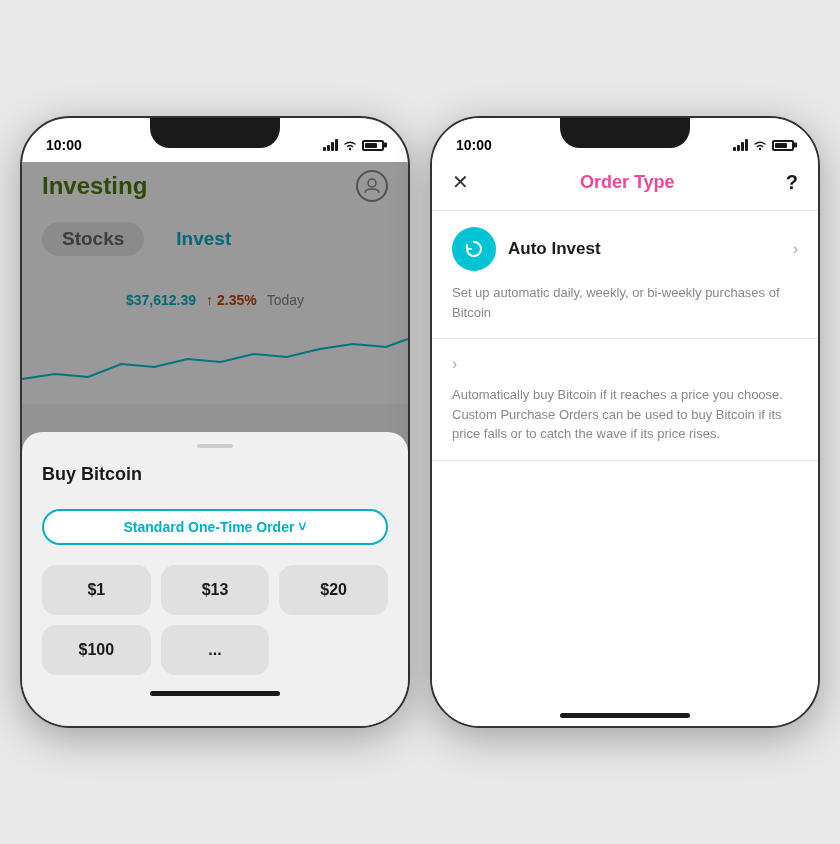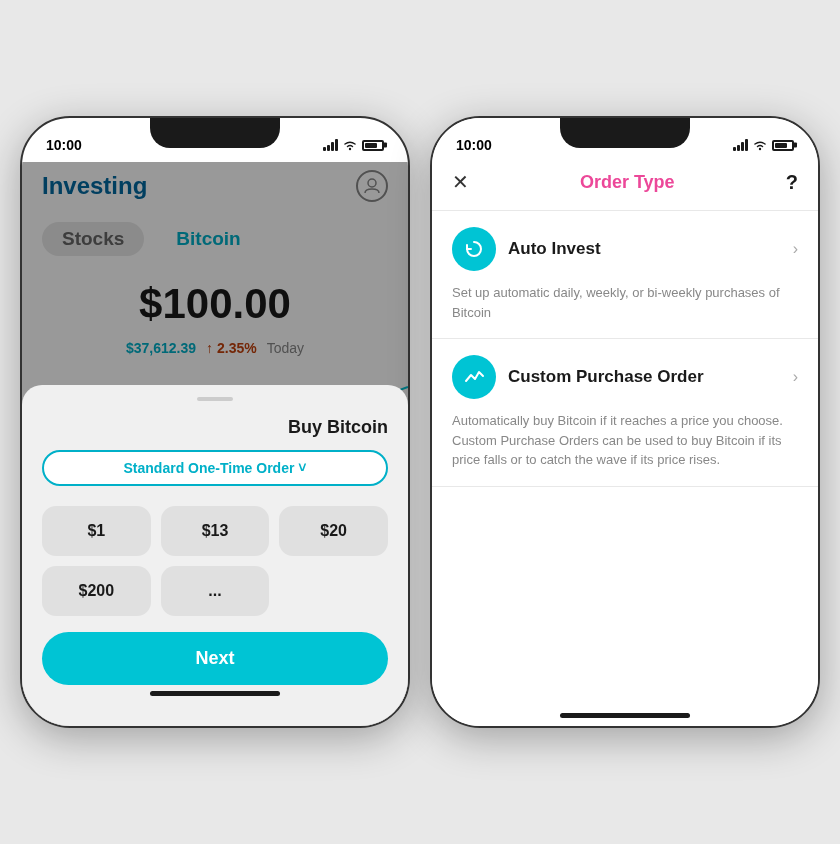--- a/index.html
+++ b/index.html
@@ -119,21 +119,21 @@
       padding: 8px 20px 12px;
       display: flex;
       align-items: center;
       justify-content: space-between;
       background: #fff;
     }
 
     .investing-title {
       font-size: 24px;
       font-weight: 700;
-      color: #0369a1;
+      color: #4d7c0f;
     }
 
     .profile-icon {
       width: 32px;
       height: 32px;
       border: 2px solid #888;
       border-radius: 50%;
       display: flex;
       align-items: center;
       justify-content: center;
@@ -233,22 +233,22 @@
       width: 36px;
       height: 4px;
       background: #ccc;
       border-radius: 2px;
       margin: 0 auto 16px;
     }
 
     .sheet-title {
       font-size: 18px;
       font-weight: 700;
-      text-align: right;
-      margin-bottom: 12px;
+      text-align: left;
+      margin-bottom: 24px;
       color: #1a1a1a;
     }
 
     .order-type-btn {
       display: flex;
       align-items: center;
       justify-content: center;
       gap: 6px;
       background: #fff;
       border: 2px solid #00b0c8;
@@ -431,25 +431,24 @@
       <div class="profile-icon">
         <svg width="18" height="18" viewBox="0 0 18 18" fill="none">
           <circle cx="9" cy="6" r="4" stroke="#888" stroke-width="1.5"></circle>
           <path d="M2 16 Q2 12 9 12 Q16 12 16 16" stroke="#888" stroke-width="1.5" fill="none"></path>
         </svg>
       </div>
     </div>
 
     <div class="tabs-row">
       <div class="tab-pill inactive">Stocks</div>
-      <div class="tab-pill active">Bitcoin</div>
+      <div class="tab-pill active">Invest</div>
     </div>
 
     <div class="price-section">
-      <div class="main-price">$100.00</div>
       <div class="price-meta">
         <span class="price-secondary">$37,612.39</span>
         <span class="price-change">↑ 2.35%</span>
         <span class="price-period">Today</span>
       </div>
     </div>
 
     <div class="chart-placeholder">
       <svg class="chart-svg" viewBox="0 0 350 70" preserveAspectRatio="none">
         <polyline points="0,50 30,45 60,48 90,35 120,38 150,30 180,33 210,25 240,28 270,20 300,15 330,18 350,10" fill="none" stroke="#00c4d4" stroke-width="2"></polyline>
@@ -461,24 +460,23 @@
     <div class="bottom-sheet">
       <div class="sheet-handle"></div>
       <div class="sheet-title">Buy Bitcoin</div>
       <div class="order-type-btn">
         <span>Standard One-Time Order ˅</span>
       </div>
       <div class="amount-grid">
         <div class="amount-btn">$1</div>
         <div class="amount-btn">$13</div>
         <div class="amount-btn">$20</div>
-        <div class="amount-btn">$200</div>
+        <div class="amount-btn">$100</div>
         <div class="amount-btn">...</div>
       </div>
-      <div class="next-btn">Next</div>
       <div class="home-indicator"></div>
     </div>
   </div>
 </div>
 
 <div class="phone right-phone">
   <div class="notch"></div>
 
   <div class="status-bar">
     <span class="time">10:00</span>
@@ -520,28 +518,20 @@
           </div>
           <span class="option-name">Auto Invest</span>
         </div>
         <span class="chevron-right">›</span>
       </div>
       <div class="option-desc">Set up automatic daily, weekly, or bi-weekly purchases of Bitcoin</div>
     </div>
 
     <div class="order-option">
       <div class="option-row">
-        <div class="option-left">
-          <div class="option-icon">
-            <svg width="22" height="22" viewBox="0 0 22 22" fill="none">
-              <path d="M3 15 L8 9 L12 13 L16 6 L20 10" stroke="white" stroke-width="2" fill="none" stroke-linecap="round" stroke-linejoin="round"></path>
-            </svg>
-          </div>
-          <span class="option-name">Custom Purchase Order</span>
-        </div>
         <span class="chevron-right">›</span>
       </div>
       <div class="option-desc">Automatically buy Bitcoin if it reaches a price you choose. Custom Purchase Orders can be used to buy Bitcoin if its price falls or to catch the wave if its price rises.</div>
     </div>
 
     <div class="right-home-indicator"></div>
   </div>
 </div>
 
 </body></html>

